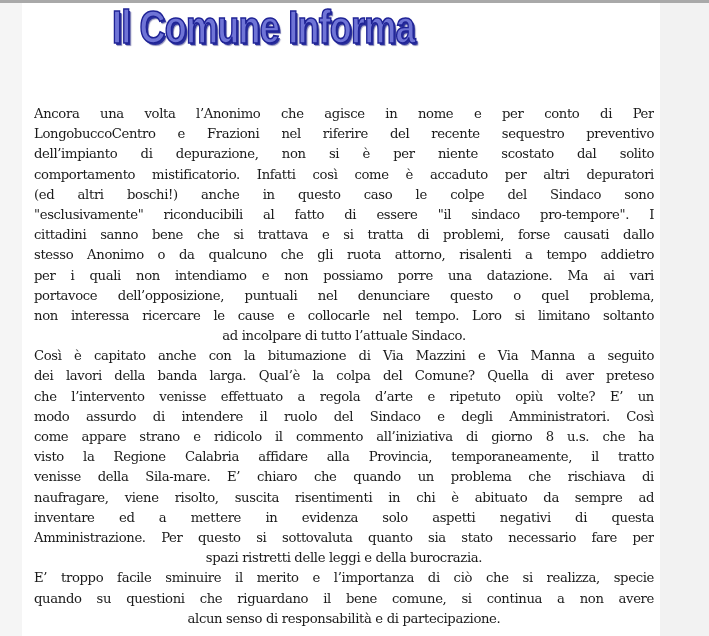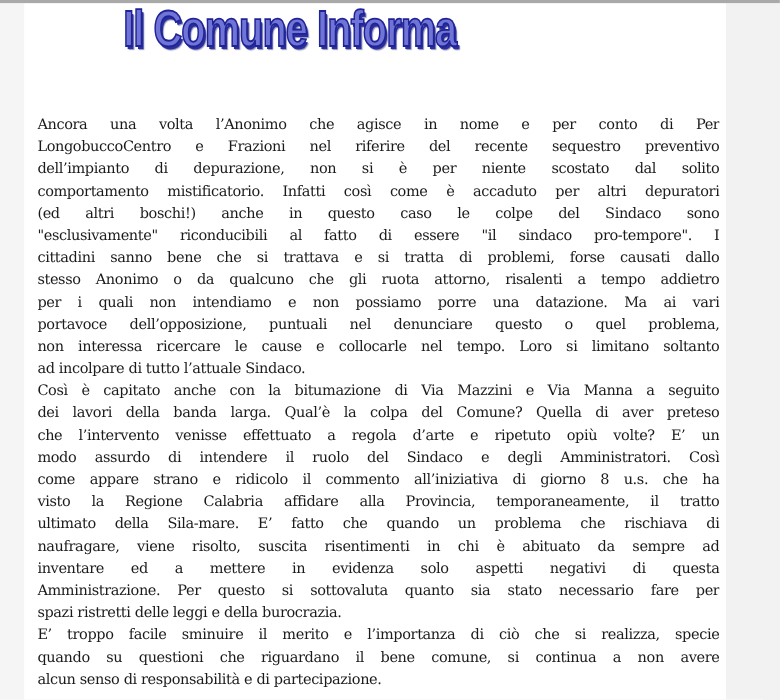--- a/index.html
+++ b/index.html
@@ -64,20 +64,21 @@
       font-size: 13.2px;
       line-height: 20.2px;
       color: #1a1a1a;
       letter-spacing: -0.35px;
       margin-top: 36px;
     }
     .line {
       display: block;
       white-space: nowrap;
       height: 20.2px;
+      text-align: center;
     }
     .line.justify {
       text-align: justify;
       text-align-last: justify;
       white-space: normal;
       overflow: hidden;
     }
   </style>
 </head>
 <body>
@@ -101,21 +102,21 @@
   <span class="line justify">per i quali non intendiamo e non possiamo porre una datazione. Ma ai vari</span>
   <span class="line justify">portavoce dell’opposizione, puntuali nel denunciare questo o quel problema,</span>
   <span class="line justify">non interessa ricercare le cause e collocarle nel tempo. Loro si limitano soltanto</span>
   <span class="line">ad incolpare di tutto l’attuale Sindaco.</span>
   <span class="line justify">Così è capitato anche con la bitumazione di Via Mazzini e Via Manna a seguito</span>
   <span class="line justify">dei lavori della banda larga. Qual’è la colpa del Comune? Quella di aver preteso</span>
   <span class="line justify">che l’intervento venisse effettuato a regola d’arte e ripetuto opiù volte? E’ un</span>
   <span class="line justify">modo assurdo di intendere il ruolo del Sindaco e degli Amministratori. Così</span>
   <span class="line justify">come appare strano e ridicolo il commento all’iniziativa di giorno 8 u.s. che ha</span>
   <span class="line justify">visto la Regione Calabria affidare alla Provincia, temporaneamente, il tratto</span>
-  <span class="line justify">ultimato della Sila-mare. E’ fatto che quando un problema che rischiava di</span>
+  <span class="line justify">venisse della Sila-mare. E’ chiaro che quando un problema che rischiava di</span>
   <span class="line justify">naufragare, viene risolto, suscita risentimenti in chi è abituato da sempre ad</span>
   <span class="line justify">inventare ed a mettere in evidenza solo aspetti negativi di questa</span>
   <span class="line justify">Amministrazione. Per questo si sottovaluta quanto sia stato necessario fare per</span>
   <span class="line">spazi ristretti delle leggi e della burocrazia.</span>
   <span class="line justify">E’ troppo facile sminuire il merito e l’importanza di ciò che si realizza, specie</span>
   <span class="line justify">quando su questioni che riguardano il bene comune, si continua a non avere</span>
   <span class="line">alcun senso di responsabilità e di partecipazione.</span>
 </div>
 
 </body></html>

